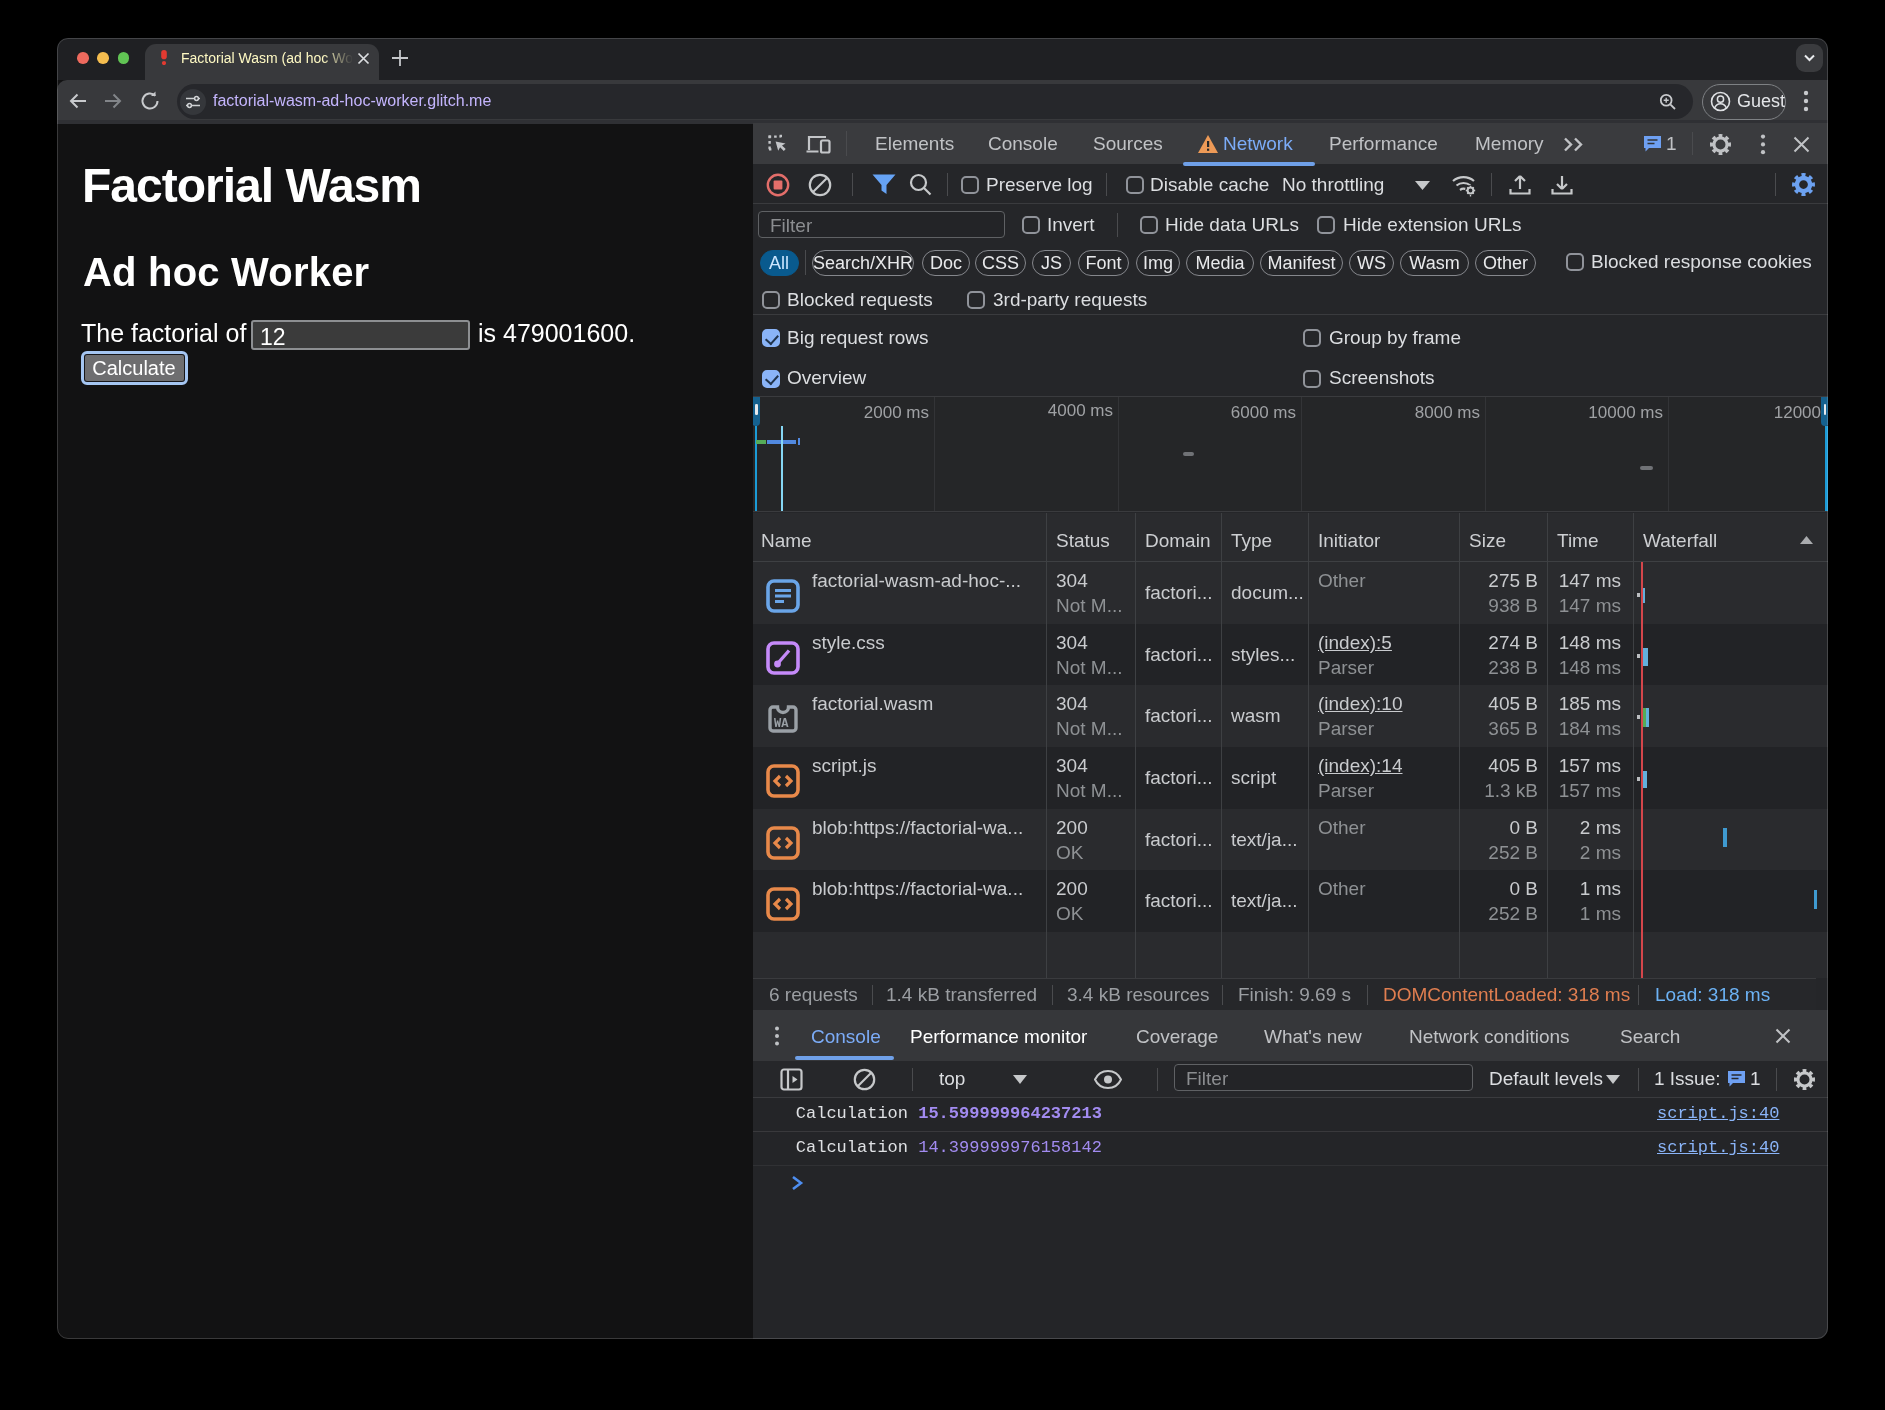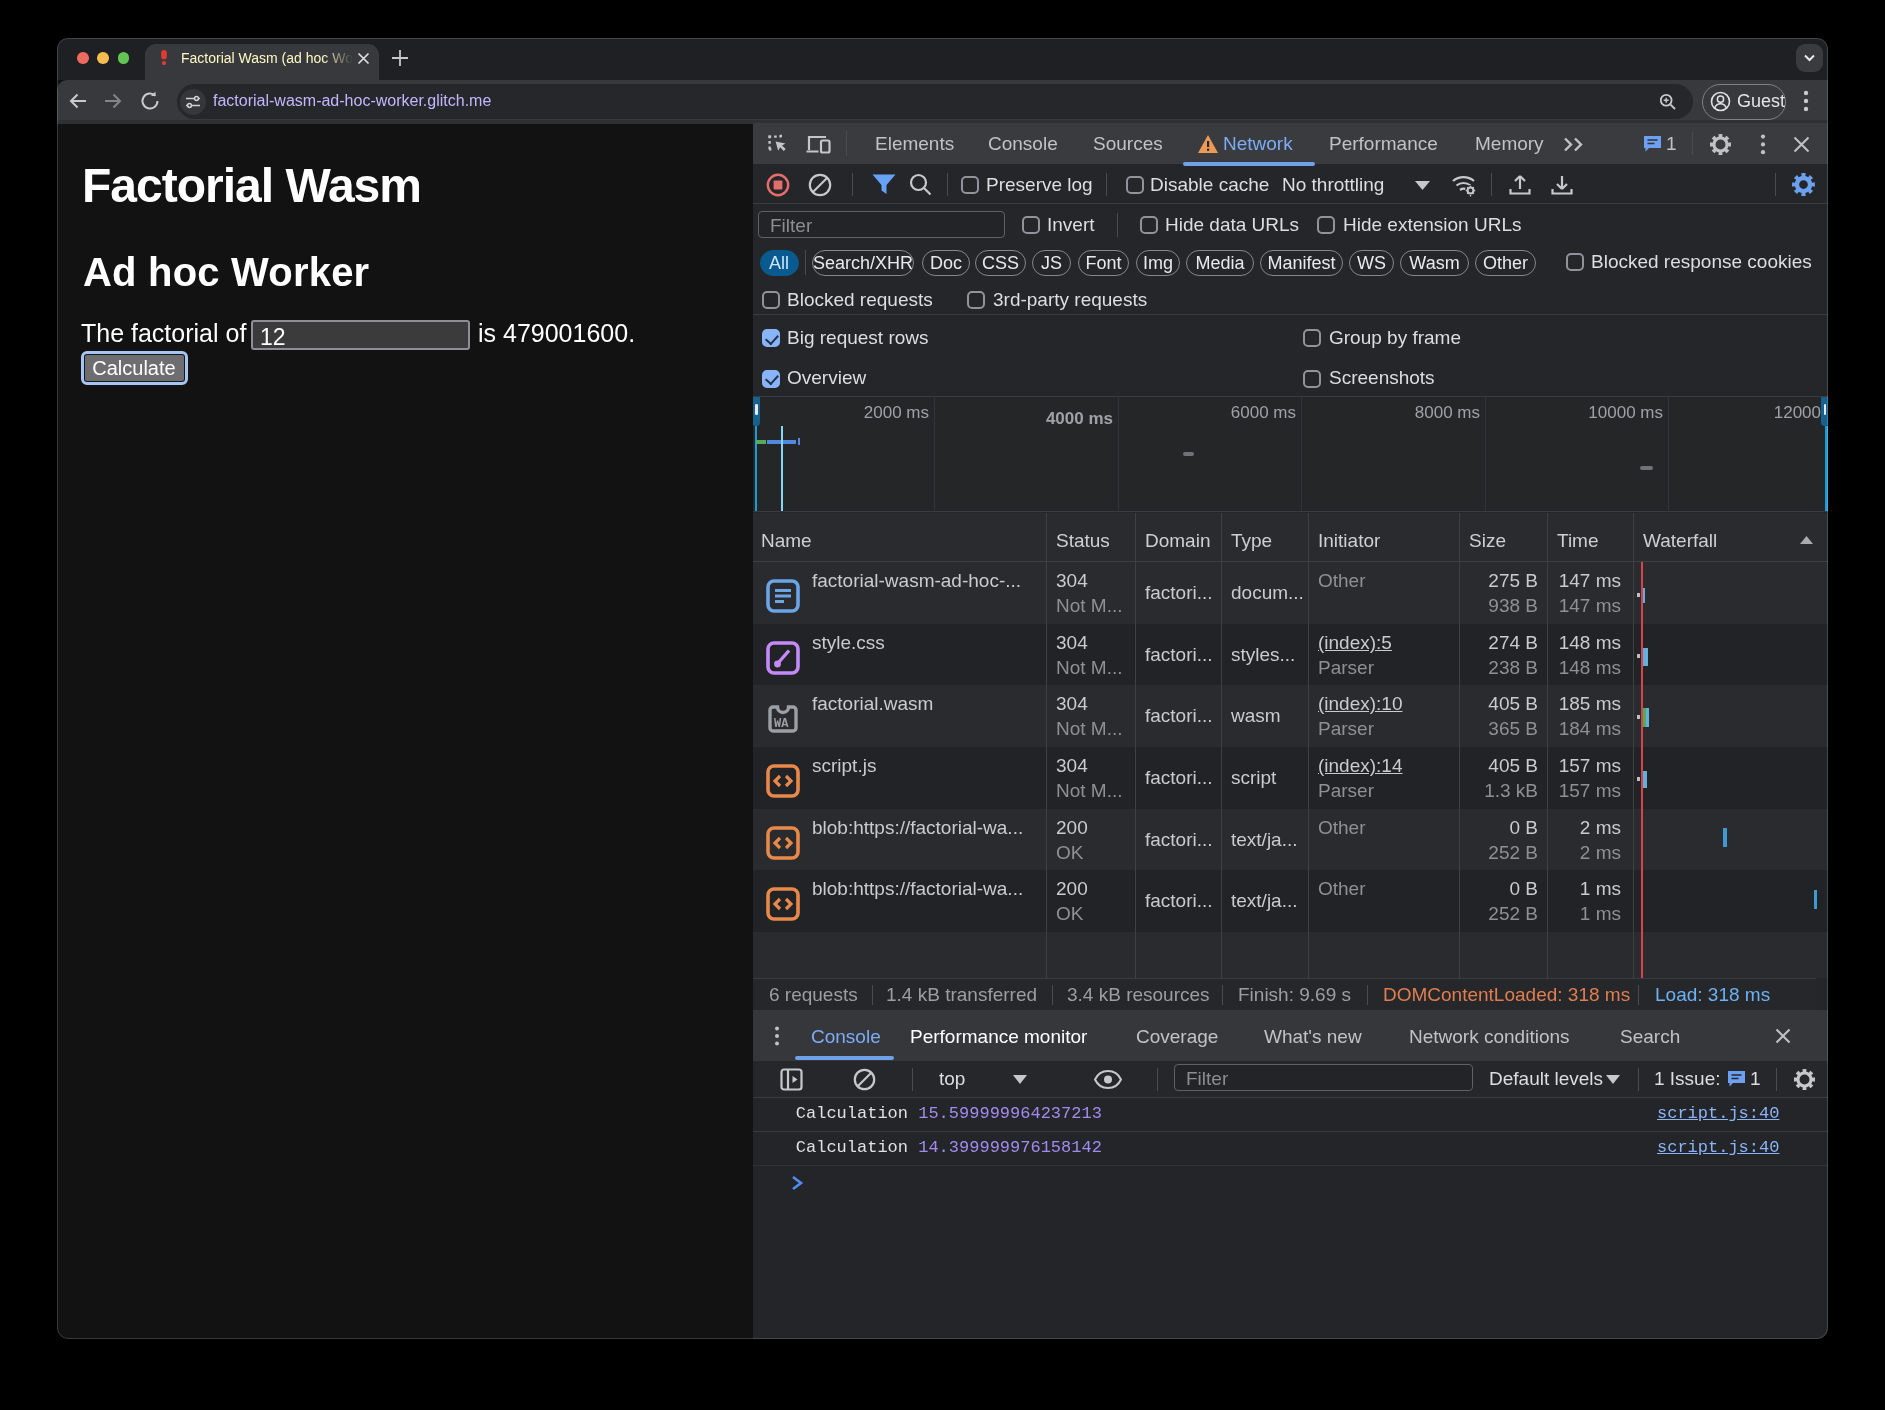--- a/index.html
+++ b/index.html
@@ -256,21 +256,21 @@
       <div class="abs" style="left:576px; top:244px;">Screenshots</div>
     </div>
 
     <div class="abs" style="left:0; top:273px; width:1075px; height:116px; background:#252628; border-top:1px solid #3a3b3e; border-bottom:1px solid #3a3b3e; overflow:hidden; font-size:17px; color:#9fa1a4;">
       <div class="abs" style="left:181px; top:0; width:1px; height:116px; background:#333437;"></div>
       <div class="abs" style="left:365px; top:0; width:1px; height:116px; background:#333437;"></div>
       <div class="abs" style="left:548px; top:0; width:1px; height:116px; background:#333437;"></div>
       <div class="abs" style="left:732px; top:0; width:1px; height:116px; background:#333437;"></div>
       <div class="abs" style="left:915px; top:0; width:1px; height:116px; background:#333437;"></div>
       <div class="abs r" style="left:76px; top:6px; width:100px;">2000 ms</div>
-      <div class="abs r" style="left:260px; top:12px; width:100px;font-weight:bold;">4000 ms</div>
+      <div class="abs r" style="left:260px; top:4px; width:100px;">4000 ms</div>
       <div class="abs r" style="left:443px; top:6px; width:100px;">6000 ms</div>
       <div class="abs r" style="left:627px; top:6px; width:100px;">8000 ms</div>
       <div class="abs r" style="left:800px; top:6px; width:110px;">10000 ms</div>
       <div class="abs r" style="left:1011px; top:6px; width:57px;">12000</div>
       <div class="abs" style="left:429.7px; top:54.6px; width:11.5px; height:4px; background:#707276; border-radius:2px;"></div>
       <div class="abs" style="left:887px; top:68.9px; width:12.6px; height:4px; background:#707276; border-radius:2px;"></div>
       <div class="abs" style="left:1.5px; top:29px; width:2.6px; height:87px; background:#1b9cd8;"></div>
       <div class="abs" style="left:1072.4px; top:29px; width:2.6px; height:87px; background:#1b9cd8;"></div>
       <div class="abs" style="left:28.3px; top:29.4px; width:1.9px; height:86.6px; background:#86d7f5;"></div>
       <div class="abs" style="left:3.1px; top:42.5px; width:9.9px; height:4.1px; background:#55ab58;"></div>
@@ -502,21 +502,21 @@
         </svg>
       <div class="abs" style="left:997px; top:7px;">1</div>
       <div class="vdiv" style="left:1023px; top:7px; height:23px;"></div>
       <svg class="ic" style="left:1040px; top:7px;" width="23" height="23" viewBox="0 0 24 24">
           <path fill="#c6c8ca" fill-rule="evenodd" d="M9.77 1.23A11.0 11.0 0 0 1 14.23 1.23L13.70 3.77A8.4 8.4 0 0 1 16.61 4.98L18.04 2.81A11.0 11.0 0 0 1 21.19 5.96L19.02 7.39A8.4 8.4 0 0 1 20.23 10.30L22.77 9.77A11.0 11.0 0 0 1 22.77 14.23L20.23 13.70A8.4 8.4 0 0 1 19.02 16.61L21.19 18.04A11.0 11.0 0 0 1 18.04 21.19L16.61 19.02A8.4 8.4 0 0 1 13.70 20.23L14.23 22.77A11.0 11.0 0 0 1 9.77 22.77L10.30 20.23A8.4 8.4 0 0 1 7.39 19.02L5.96 21.19A11.0 11.0 0 0 1 2.81 18.04L4.98 16.61A8.4 8.4 0 0 1 3.77 13.70L1.23 14.23A11.0 11.0 0 0 1 1.23 9.77L3.77 10.30A8.4 8.4 0 0 1 4.98 7.39L2.81 5.96A11.0 11.0 0 0 1 5.96 2.81L7.39 4.98A8.4 8.4 0 0 1 10.30 3.77ZM17.20 12.00A5.2 5.2 0 1 0 6.80 12A5.2 5.2 0 1 0 17.20 12Z"></path>
         </svg>
     </div>
 
     <div class="abs" style="left:0; top:975px; width:1075px; height:241px; background:#242528; font-family:'Liberation Mono',monospace; font-size:17px; color:#dfe1e4;">
       <div class="abs" style="left:0; top:0; width:1075px; height:34px; border-bottom:1px solid #39393c;">
-        <div class="abs" style="left:42.8px; top:6px;">Calculation <span style="color:#a28bf0;">15.599999964237213</span></div>
+        <div class="abs" style="left:42.8px; top:6px;">Calculation <span style="color:#a28bf0;font-weight:bold;">15.599999964237213</span></div>
         <div class="abs lnk" style="left:904px; top:6px; color:#8ab4f8;">script.js:40</div>
       </div>
       <div class="abs" style="left:0; top:34px; width:1075px; height:34px; border-bottom:1px solid #303134;">
         <div class="abs" style="left:42.8px; top:6px;">Calculation <span style="color:#a28bf0;">14.399999976158142</span></div>
         <div class="abs lnk" style="left:904px; top:6px; color:#8ab4f8;">script.js:40</div>
       </div>
       <svg class="ic" style="left:38px; top:77px;" width="13" height="16" viewBox="0 0 13 16">
           <path d="M2 2l8 6-8 6" stroke="#4e8ef0" stroke-width="2.6" fill="none"></path>
         </svg>
     </div>

